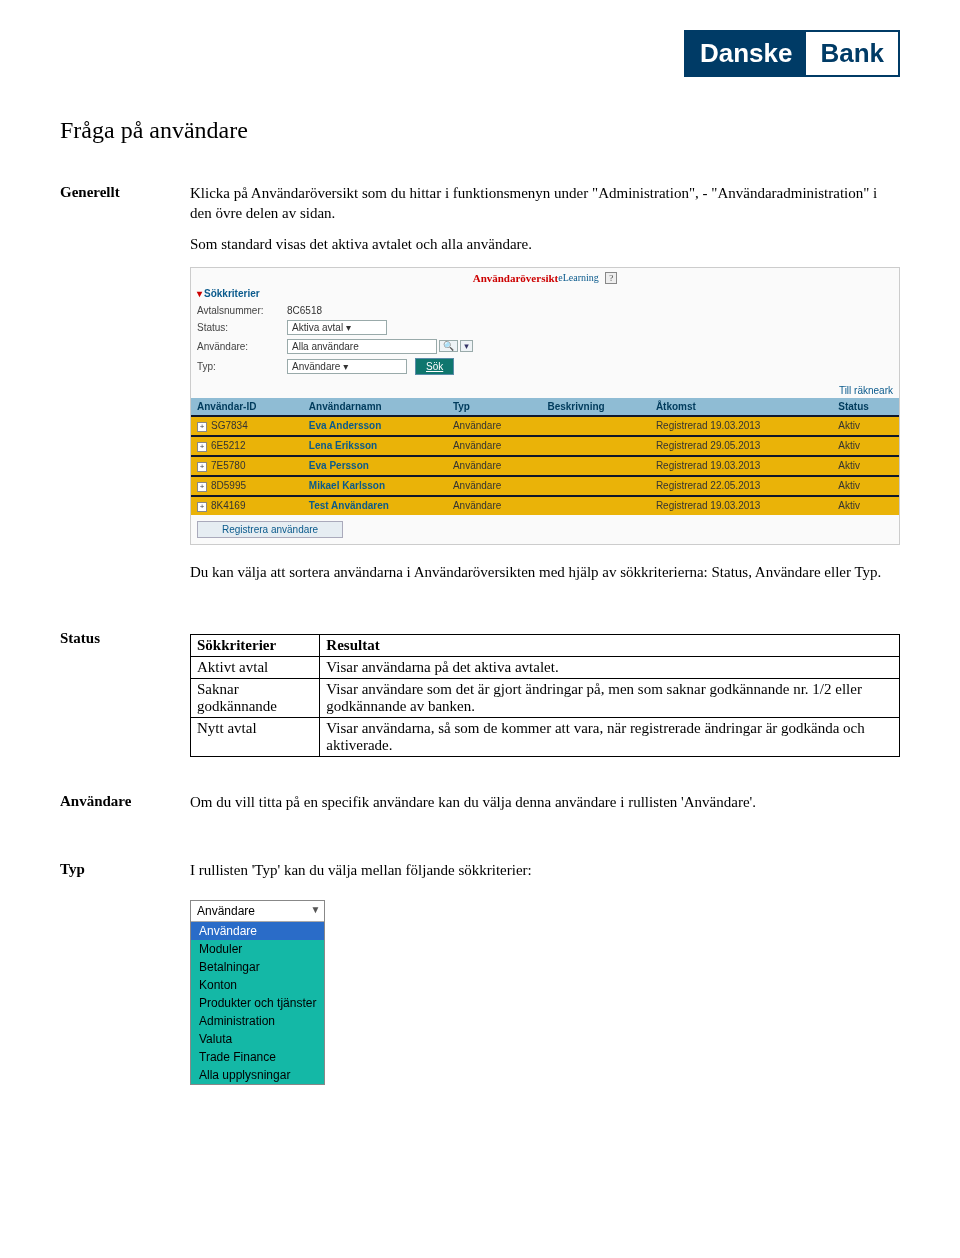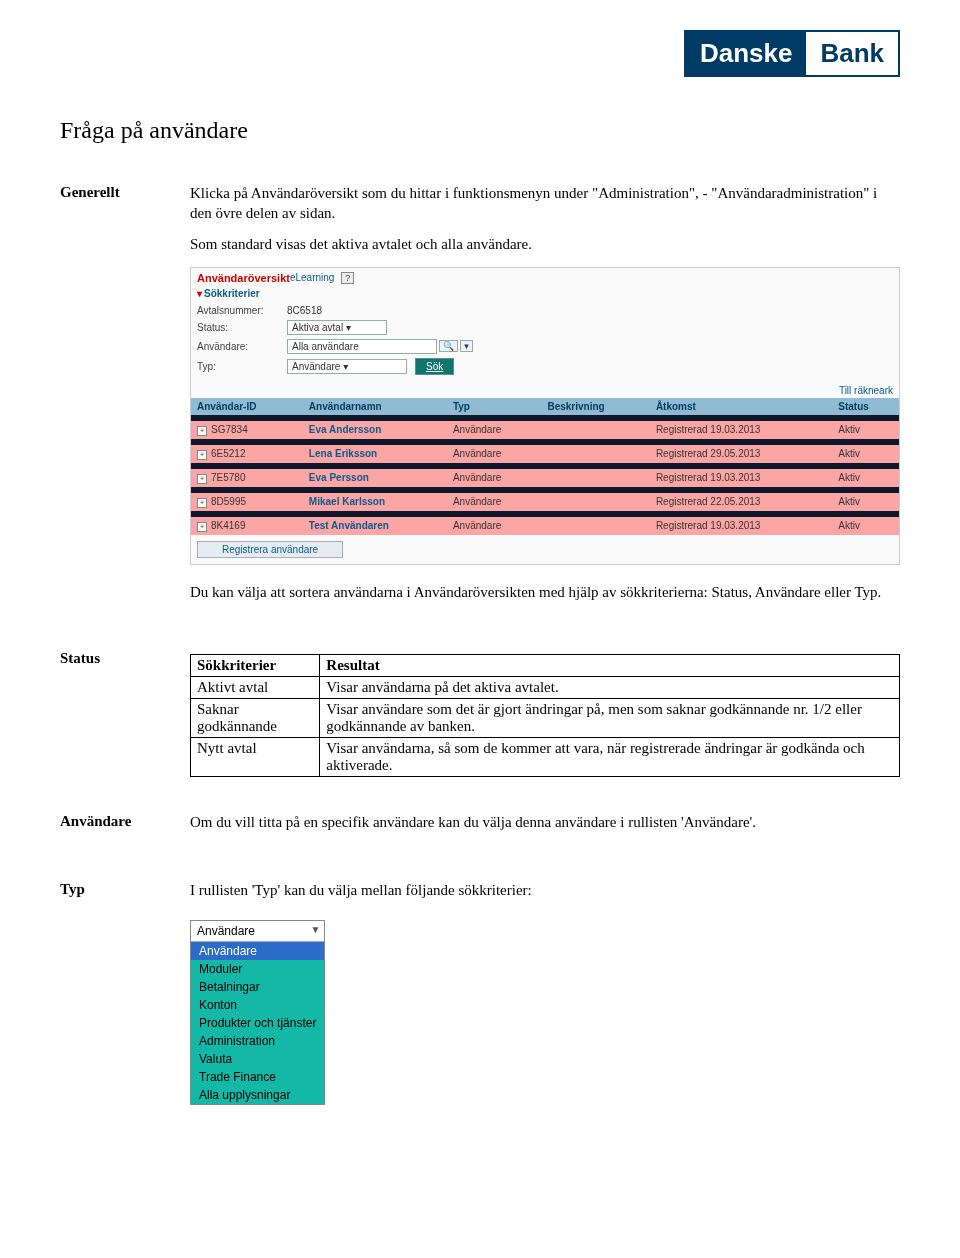--- a/index.html
+++ b/index.html
@@ -69,22 +69,23 @@
   .ui-screenshot {
     border: 1px solid #ccc;
     font-family: Arial, Helvetica, sans-serif;
     font-size: 10px;
     color: #333;
     margin: 8px 0 18px 0;
     background: #fafafa;
   }
   .ui-header {
     display: flex;
-    justify-content: flex-start;
+    justify-content: center;
     padding: 4px 6px 2px 6px;
+    font-family: Liberation Serif, serif;
   }
   .ui-header-left {
     color: #c00;
     font-weight: bold;
     font-size: 11px;
   }
   .ui-header-right {
     color: #0a5a8c;
     font-size: 10px;
   }
@@ -158,23 +159,23 @@
   }
   .ui-table th {
     background: #8fbcd4;
     color: #003b5c;
     text-align: left;
     font-weight: bold;
     padding: 3px 6px;
     font-size: 10px;
   }
   .ui-table td {
-    background: #fca5a5;
+    background: #eab308;
     padding: 3px 6px;
-    border-top: 6px solid #0f172a;
+    border-top: 2px solid #0f172a;
     font-size: 10px;
   }
   .ui-table td.link {
     color: #0a5a8c;
     font-weight: bold;
   }
   .ui-table td.id-cell .exp {
     display: inline-block;
     border: 1px solid #888;
     width: 8px;

